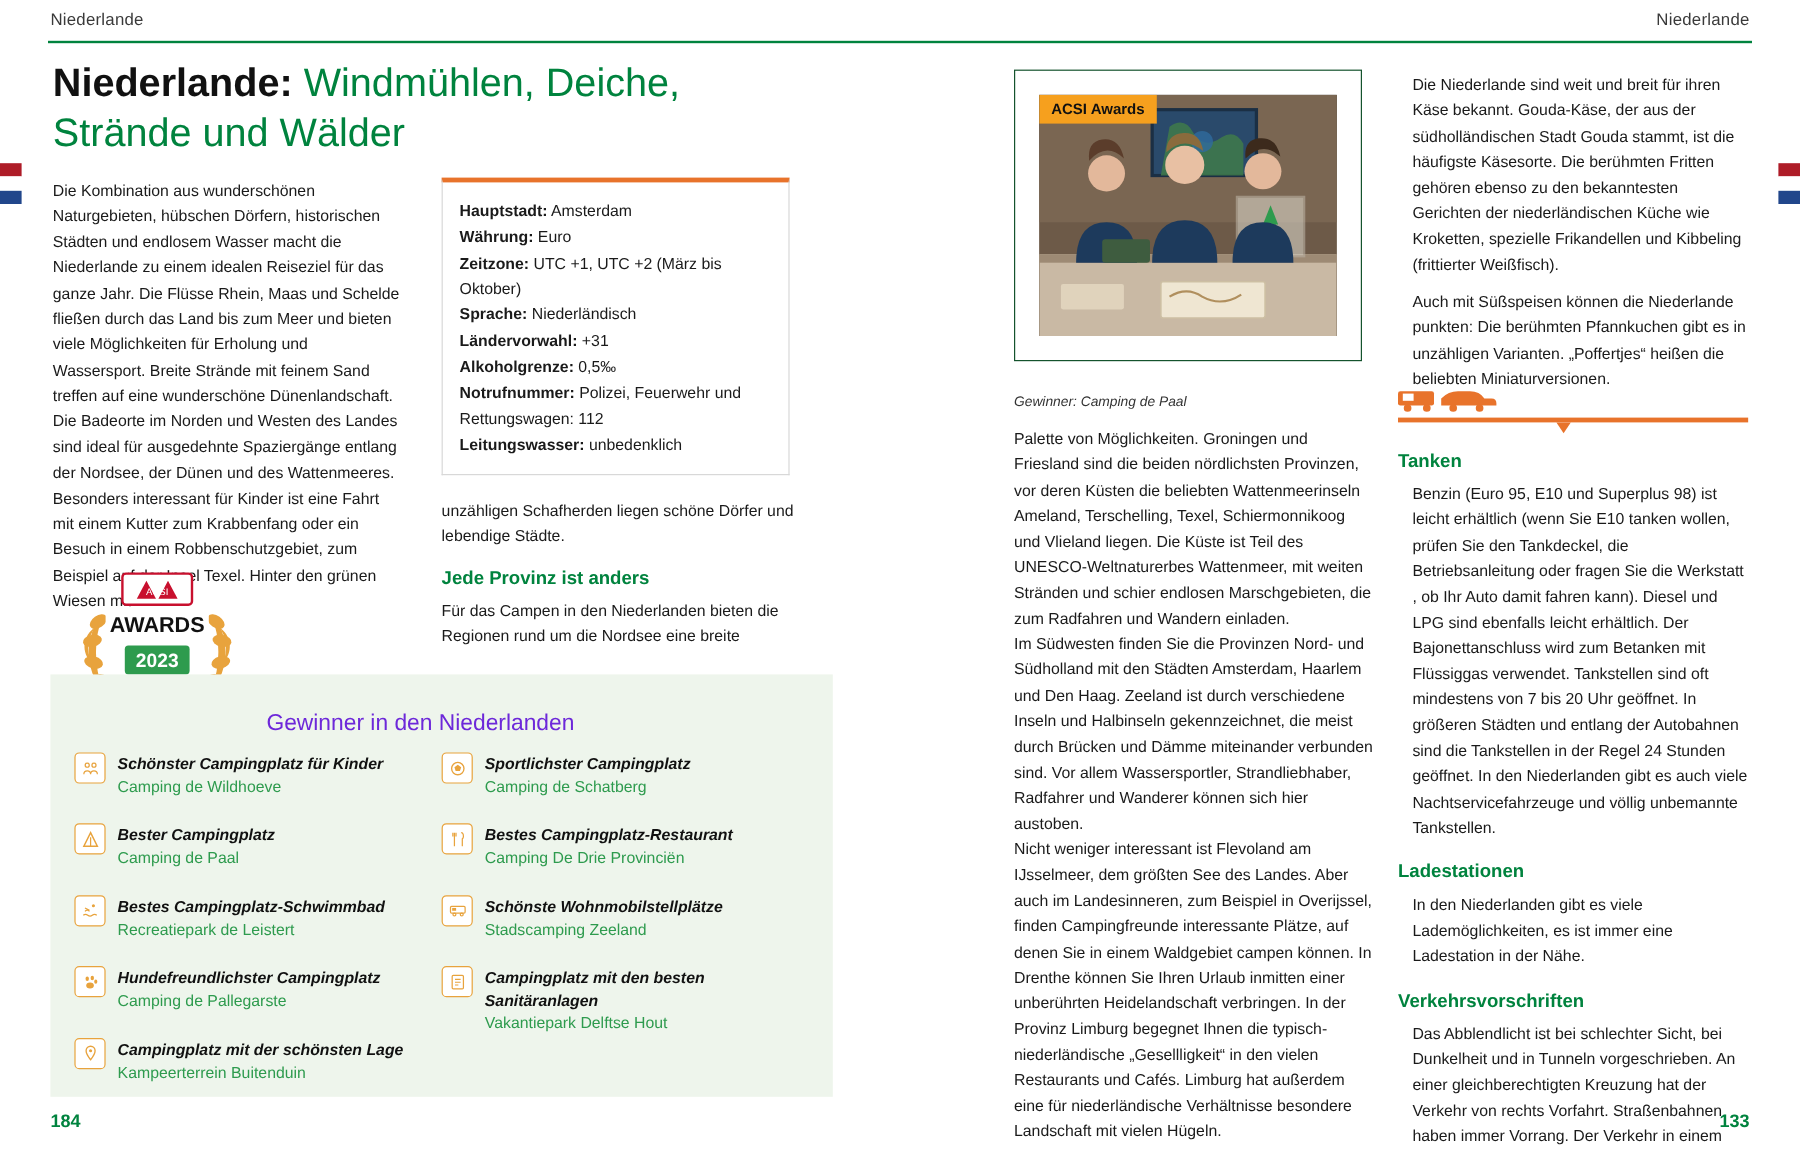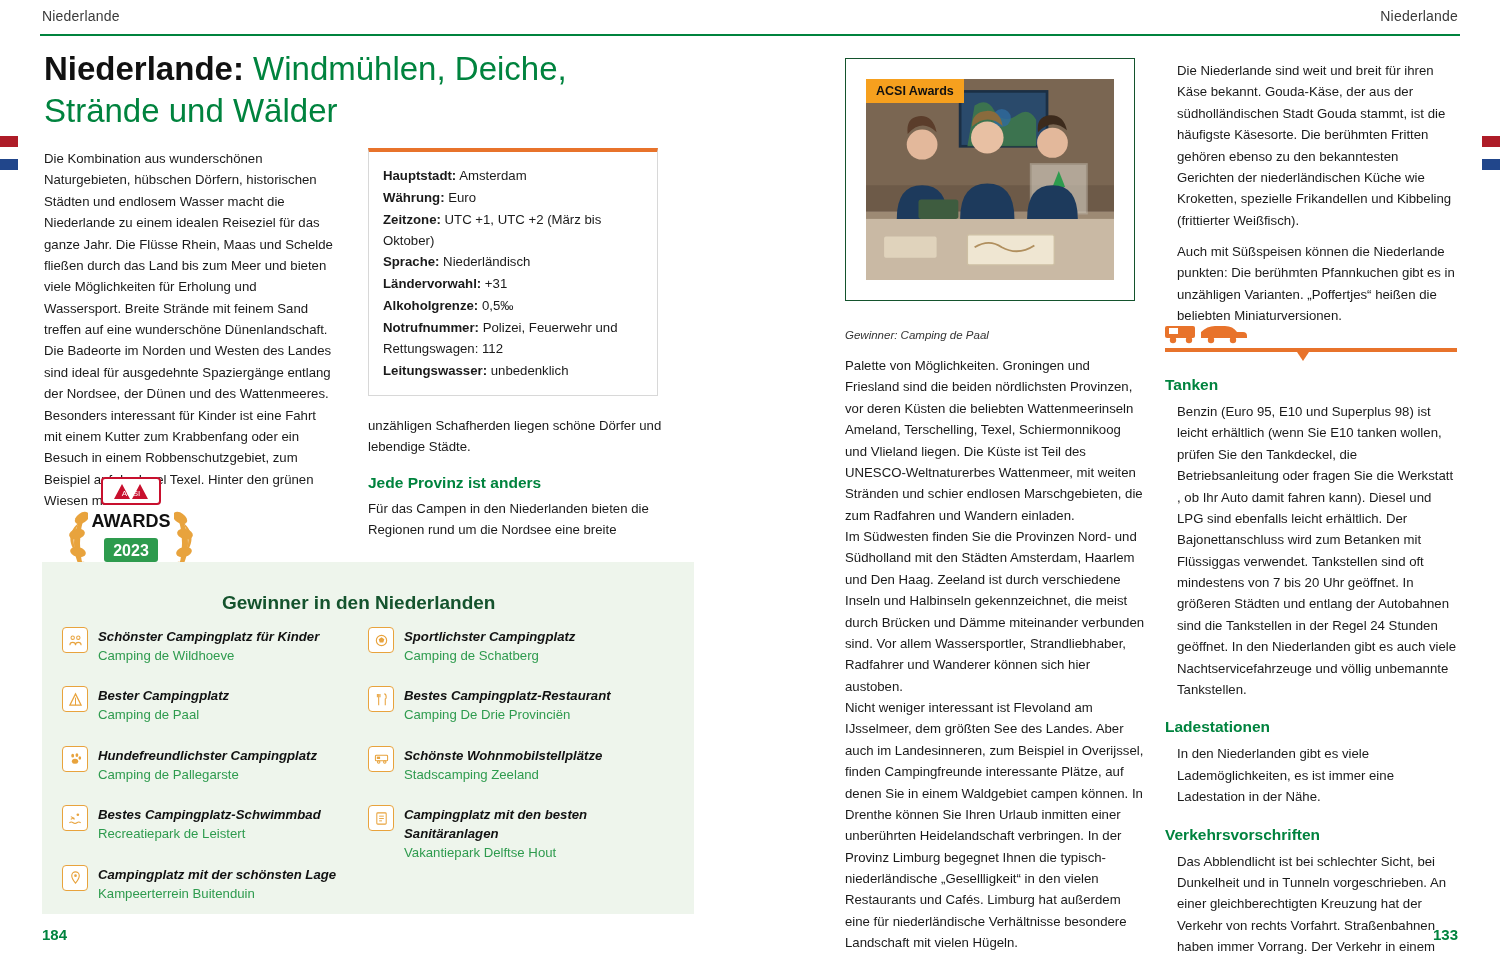--- a/index.html
+++ b/index.html
@@ -115,22 +115,22 @@
   
   .awards-panel {
     position: absolute;
     left: 42px; top: 562px; width: 652px; height: 352px;
     background: #eef5ec;
   }
   .awards-title {
     position: absolute;
     left: 180px; top: 30px;
     font-size: 19px;
-    font-weight: bold;
-    color: #14532d;
+    font-weight: normal;
+    color: #6d28d9;
   }
   .awards-logo {
     position: absolute;
     left: 66px; top: 472px;
     width: 130px; height: 135px;
   }
 
   .award-list {
     position: absolute;
     left: 20px; top: 65px;
@@ -340,43 +340,43 @@
             </span>
             <span class="award-texts">
               <span class="award-cat">Bester Campingplatz</span><br>
               <span class="award-win">Camping de Paal</span>
             </span>
           </div>
 
           <div class="award-item">
             <span class="award-icon ico">
               <svg viewBox="0 0 16 16" width="15" height="15">
+                  <circle cx="10.5" cy="4" r="1.4" fill="#e8a33d"></circle>
+                  <path d="M3 9 q2-2 4 0 M3 6 l4 2" fill="none" stroke="#e8a33d" stroke-width="1.1"></path>
+                  <path d="M1.5 12.5 q2-1.5 4 0 q2 1.5 4 0 q2-1.5 4 0" fill="none" stroke="#e8a33d" stroke-width="1.2"></path>
+                </svg>
+            </span>
+            <span class="award-texts">
+              <span class="award-cat">Bestes Campingplatz-Schwimmbad</span><br>
+              <span class="award-win">Recreatiepark de Leistert</span>
+            </span>
+          </div>
+
+          <div class="award-item">
+            <span class="award-icon ico">
+              <svg viewBox="0 0 16 16" width="15" height="15">
                   <ellipse cx="5" cy="5" rx="1.5" ry="2" fill="#e8a33d"></ellipse>
                   <ellipse cx="9.5" cy="4.3" rx="1.5" ry="2" fill="#e8a33d"></ellipse>
                   <ellipse cx="12.6" cy="7.5" rx="1.4" ry="1.8" fill="#e8a33d"></ellipse>
                   <ellipse cx="7.5" cy="11" rx="3.4" ry="2.7" fill="#e8a33d"></ellipse>
                 </svg>
             </span>
             <span class="award-texts">
               <span class="award-cat">Hundefreundlichster Campingplatz</span><br>
               <span class="award-win">Camping de Pallegarste</span>
-            </span>
-          </div>
-
-          <div class="award-item">
-            <span class="award-icon ico">
-              <svg viewBox="0 0 16 16" width="15" height="15">
-                  <circle cx="10.5" cy="4" r="1.4" fill="#e8a33d"></circle>
-                  <path d="M3 9 q2-2 4 0 M3 6 l4 2" fill="none" stroke="#e8a33d" stroke-width="1.1"></path>
-                  <path d="M1.5 12.5 q2-1.5 4 0 q2 1.5 4 0 q2-1.5 4 0" fill="none" stroke="#e8a33d" stroke-width="1.2"></path>
-                </svg>
-            </span>
-            <span class="award-texts">
-              <span class="award-cat">Bestes Campingplatz-Schwimmbad</span><br>
-              <span class="award-win">Recreatiepark de Leistert</span>
             </span>
           </div>
 
           <div class="award-item">
             <span class="award-icon ico">
               <svg viewBox="0 0 16 16" width="15" height="15">
                   <path d="M8 2 a4 4 0 0 1 4 4 c0 3-4 8-4 8 s-4-5-4-8 a4 4 0 0 1 4-4 z" fill="none" stroke="#e8a33d" stroke-width="1.2"></path>
                   <circle cx="8" cy="6" r="1.4" fill="#e8a33d"></circle>
                 </svg>
             </span>

